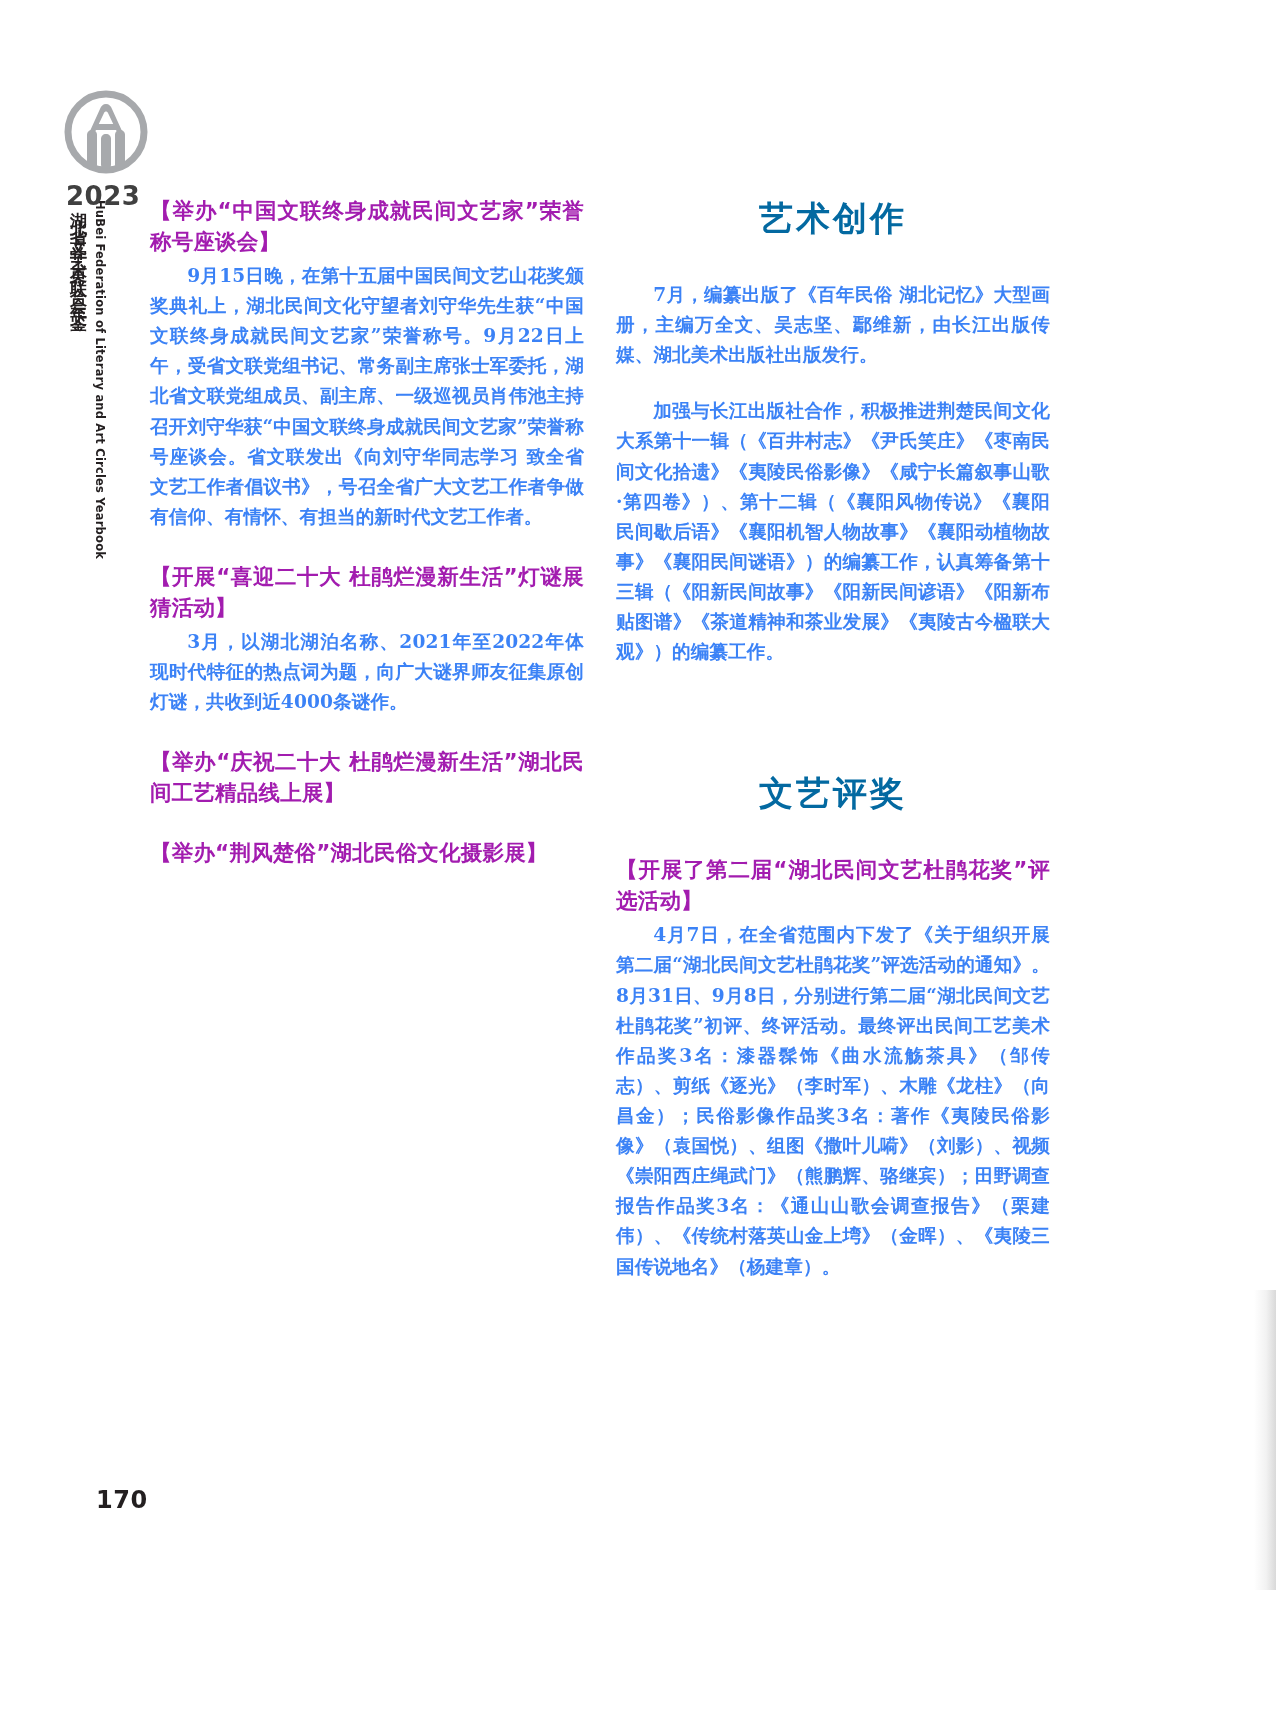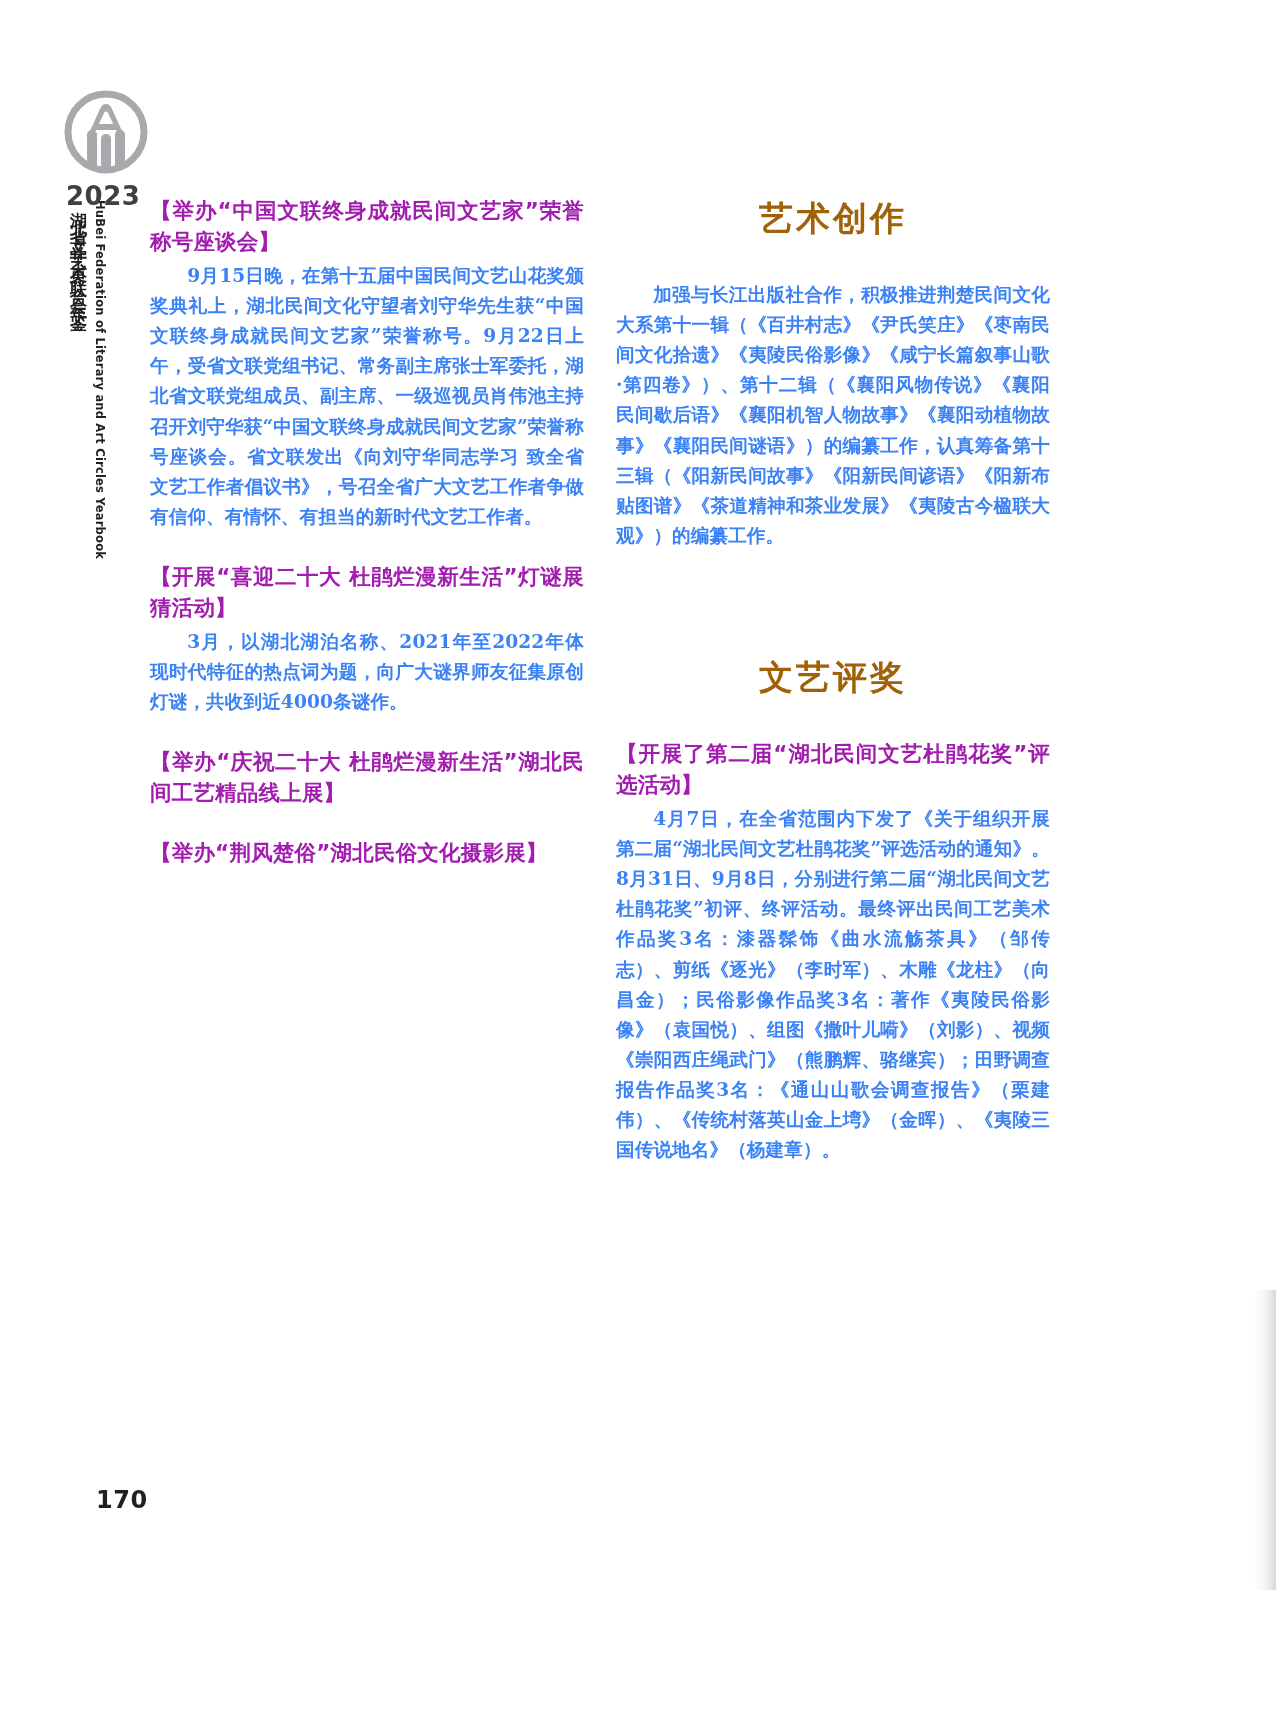--- a/index.html
+++ b/index.html
@@ -83,21 +83,21 @@
   }
   .col-left  { left: 150px; }
   .col-right { left: 616px; }
 
   .section-title {
     text-align: center;
     font-family: "DejaVu Sans", "Liberation Sans", sans-serif;
     font-weight: 700;
     font-size: 34px;
     letter-spacing: 3px;
-    color: #a16207;
+    color: #0369a1;
     margin: 0 0 38px 0;
   }
   .section-title.spaced-top { margin-top: 104px; }
 
   h3.entry {
     font-family: "DejaVu Sans", "Liberation Sans", sans-serif;
     font-weight: 700;
     font-size: 21.5px;
     line-height: 1.42;
     letter-spacing: 0.2px;
@@ -196,20 +196,21 @@
       <h3 class="entry">【举办“荆风楚俗”湖北民俗文化摄影展】</h3>
     </div>
 
   </div>
 
   <div class="col col-right">
 
     <h2 class="section-title">艺术创作</h2>
 
     <div class="block">
+      <p class="body">7月，编纂出版了《百年民俗 湖北记忆》大型画册，主编万全文、吴志坚、鄢维新，由长江出版传媒、湖北美术出版社出版发行。</p>
       <p class="body">加强与长江出版社合作，积极推进荆楚民间文化大系第十一辑（《百井村志》《尹氏笑庄》《枣南民间文化拾遗》《夷陵民俗影像》《咸宁长篇叙事山歌·第四卷》）、第十二辑（《襄阳风物传说》《襄阳民间歇后语》《襄阳机智人物故事》《襄阳动植物故事》《襄阳民间谜语》）的编纂工作，认真筹备第十三辑（《阳新民间故事》《阳新民间谚语》《阳新布贴图谱》《茶道精神和茶业发展》《夷陵古今楹联大观》）的编纂工作。</p>
     </div>
 
     <h2 class="section-title spaced-top">文艺评奖</h2>
 
     <div class="block">
       <h3 class="entry">【开展了第二届“湖北民间文艺杜鹃花奖”评选活动】</h3>
       <p class="body">4月7日，在全省范围内下发了《关于组织开展第二届“湖北民间文艺杜鹃花奖”评选活动的通知》。8月31日、9月8日，分别进行第二届“湖北民间文艺杜鹃花奖”初评、终评活动。最终评出民间工艺美术作品奖3名：漆器髹饰《曲水流觞茶具》（邹传志）、剪纸《逐光》（李时军）、木雕《龙柱》（向昌金）；民俗影像作品奖3名：著作《夷陵民俗影像》（袁国悦）、组图《撒叶儿嗬》（刘影）、视频《崇阳西庄绳武门》（熊鹏辉、骆继宾）；田野调查报告作品奖3名：《通山山歌会调查报告》（栗建伟）、《传统村落英山金上塆》（金晖）、《夷陵三国传说地名》（杨建章）。</p>
     </div>
 

